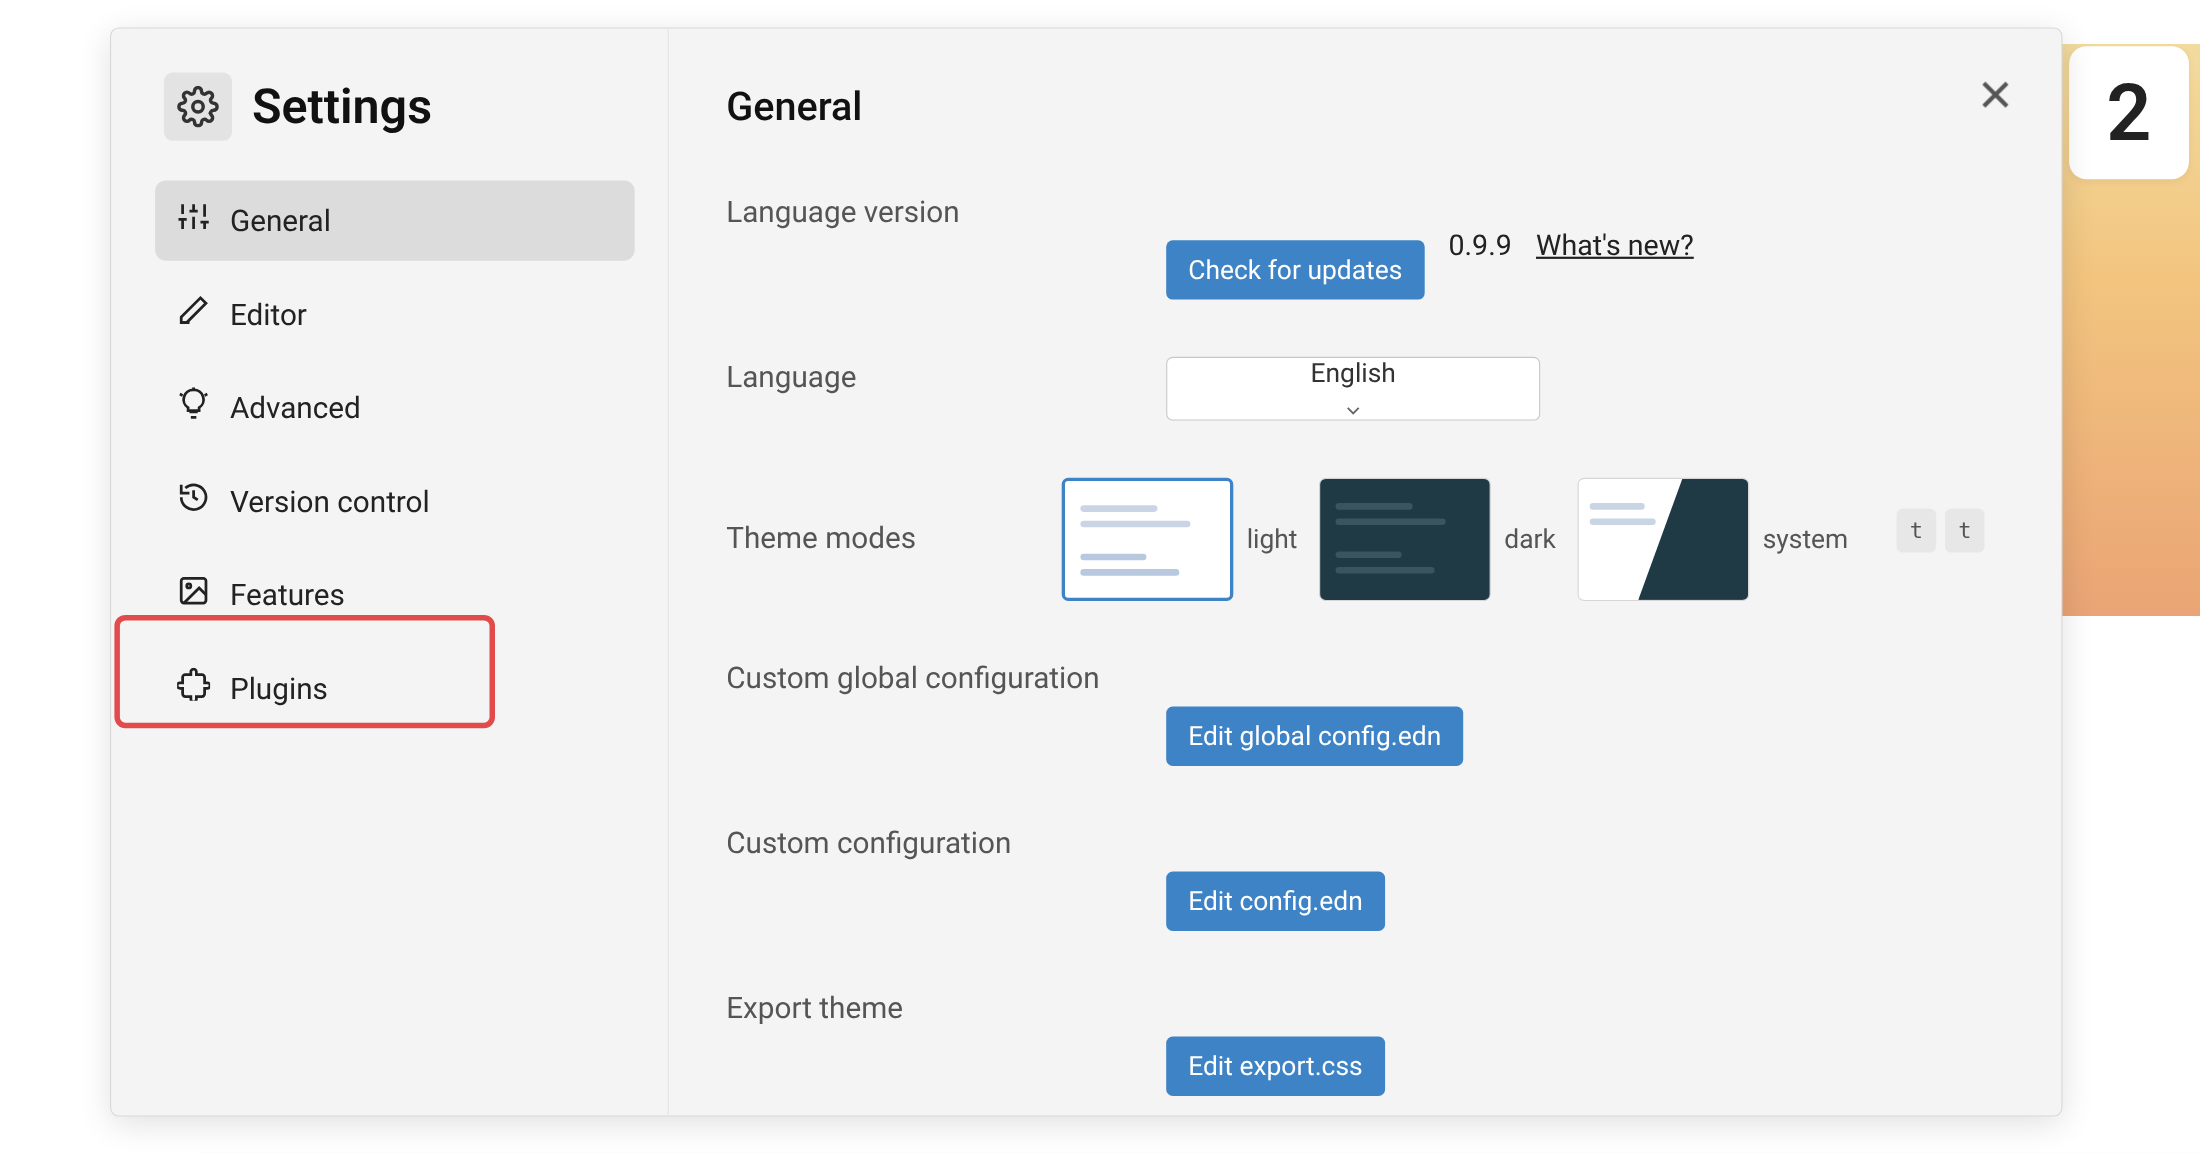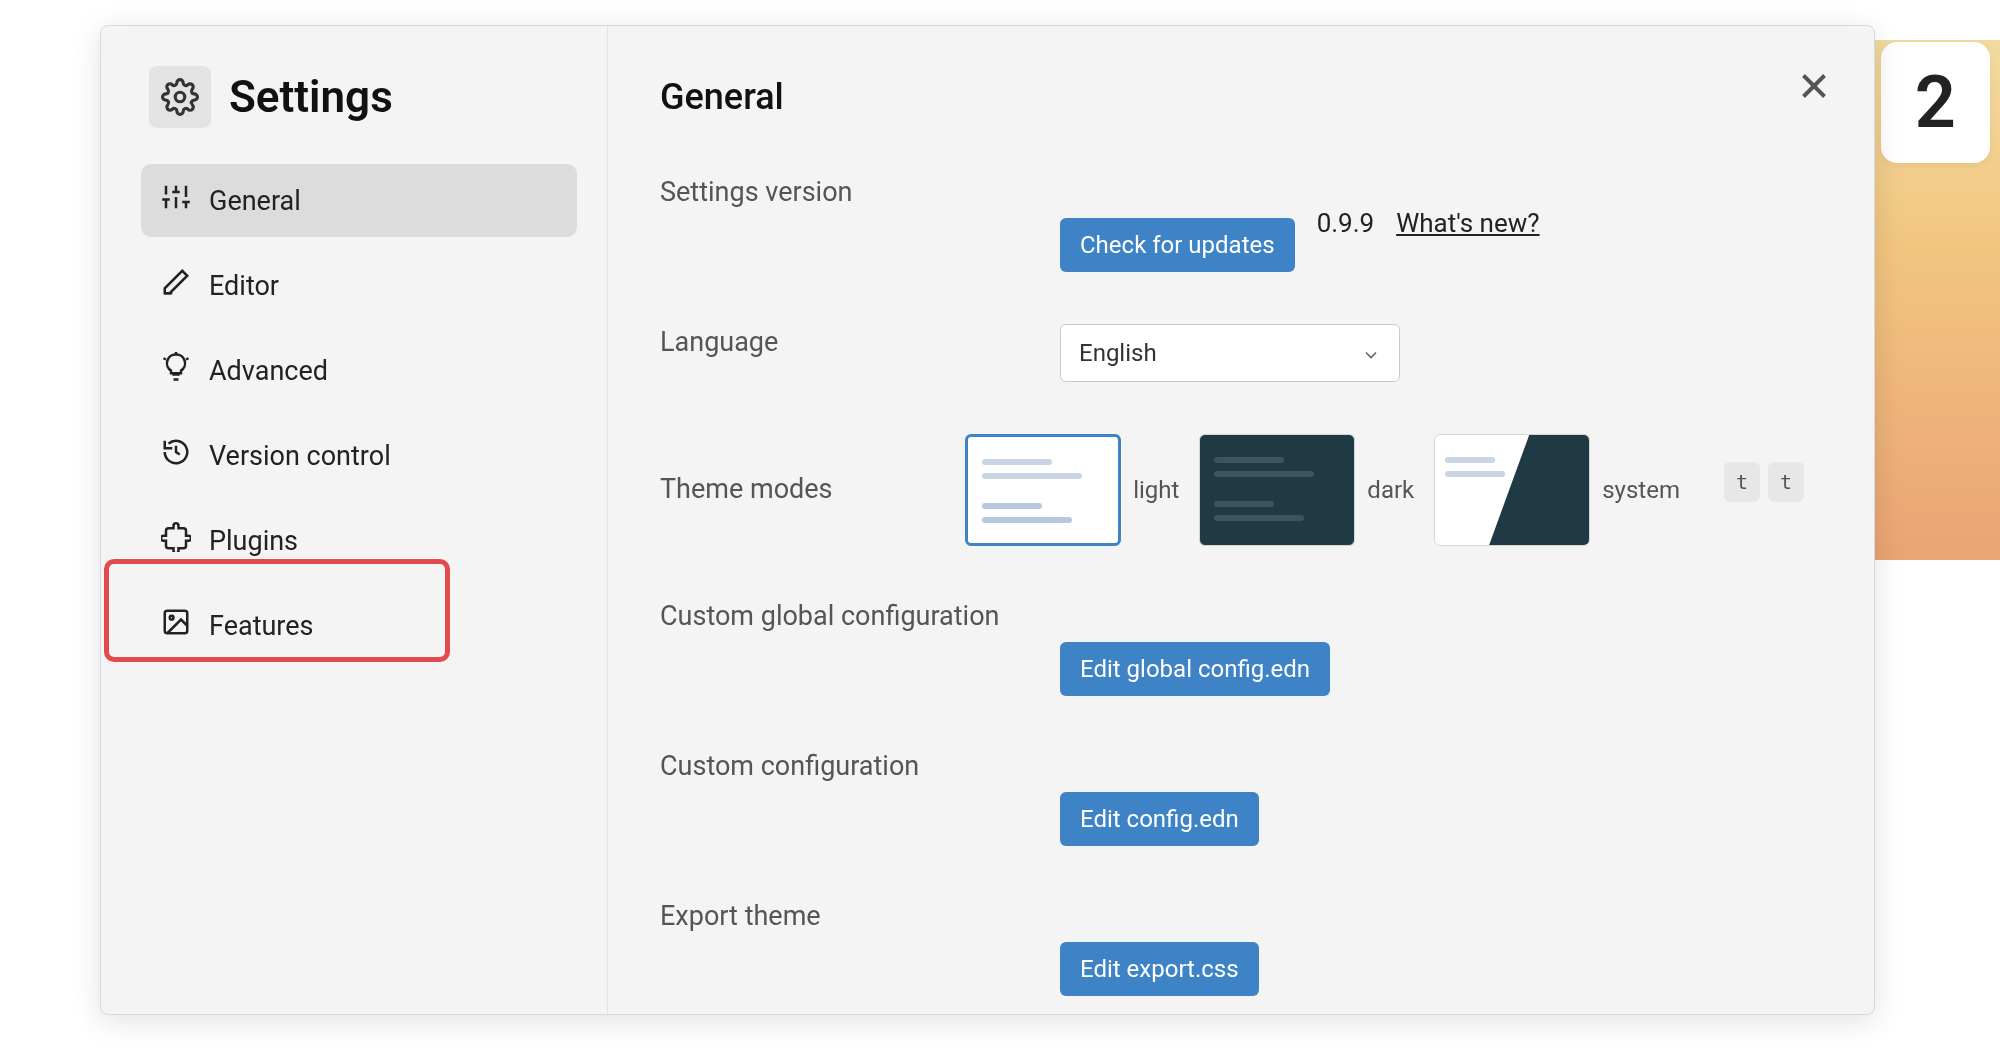--- a/index.html
+++ b/index.html
@@ -59,21 +59,21 @@
   .btn {
     background:#3d83c6; color:#fff; border:none;
     padding:13px 20px; font-size:24px; border-radius:6px;
     cursor:pointer; font-family:inherit;margin-top:44px;
   }
   .version-text { font-size:26px; color:#222; }
   .link { font-size:26px; color:#222; text-decoration:underline; cursor:pointer;}
   .select {
     width:340px; height:58px; border:1px solid #c8c8c8; border-radius:6px;
     background:#fff; display:flex; align-items:center; justify-content:space-between;
-    padding:0 18px; font-size:24px; color:#333; cursor:pointer;
+    padding:0 18px; font-size:24px; color:#333; cursor:pointer;flex-direction:column;
   }
   .themes { display:flex; gap:20px; align-items:flex-start;}
   .theme-card { display:flex; flex-direction:row; align-items:center; gap:12px; cursor:pointer;}
   .thumb { width:156px; height:112px; border-radius:6px; border:1px solid #d6d6d6; overflow:hidden; position:relative;}
   .thumb.selected { border:3px solid #3d83c6; }
   .thumb-light { background:#fff; }
   .thumb-dark { background:#1f3a45; }
   .thumb-system { background:#fff;}
   .thumb .line { position:absolute; height:6px; border-radius:3px; background:#c9d5e4;}
   .thumb .line.d { background:#3a5560;}
@@ -150,40 +150,40 @@
       <div class="nav-item">
         <span><svg viewBox="0 0 24 24">
               <path d="M3 12a9 9 0 1 0 3-6.7"></path>
               <polyline points="3 3 3 9 9 9"></polyline>
               <polyline points="12 7 12 12 15 14"></polyline>
             </svg></span>
         <span>Version control</span>
       </div>
       <div class="nav-item">
         <span><svg viewBox="0 0 24 24">
-              <path d="M20 11V7a2 2 0 0 0-2-2h-4V3a2 2 0 1 0-4 0v2H6a2 2 0 0 0-2 2v4H2a2 2 0 1 0 0 4h2v4a2 2 0 0 0 2 2h4v2a2 2 0 1 0 4 0v-2h4a2 2 0 0 0 2-2v-4h2a2 2 0 1 0 0-4h-2z"></path>
-            </svg></span>
-        <span>Plugins</span>
-      </div>
-      <div class="nav-item">
-        <span><svg viewBox="0 0 24 24">
               <rect x="3" y="3" width="18" height="18" rx="2"></rect>
               <circle cx="8.5" cy="8.5" r="1.5"></circle>
               <path d="M21 15l-5-5L5 21"></path>
             </svg></span>
         <span>Features</span>
       </div>
+      <div class="nav-item">
+        <span><svg viewBox="0 0 24 24">
+              <path d="M20 11V7a2 2 0 0 0-2-2h-4V3a2 2 0 1 0-4 0v2H6a2 2 0 0 0-2 2v4H2a2 2 0 1 0 0 4h2v4a2 2 0 0 0 2 2h4v2a2 2 0 1 0 4 0v-2h4a2 2 0 0 0 2-2v-4h2a2 2 0 1 0 0-4h-2z"></path>
+            </svg></span>
+        <span>Plugins</span>
+      </div>
     </div>
   </div>
 
   <div class="content">
     <div class="content-title">General</div>
 
     <div class="row">
-      <div class="row-label">Settings version</div>
+      <div class="row-label">Language version</div>
       <div class="row-controls">
         <button class="btn">Check for updates</button>
         <span class="version-text">0.9.9</span>
         <a class="link">What's new?</a>
       </div>
     </div>
 
     <div class="row">
       <div class="row-label">Language</div>
       <div class="row-controls">

